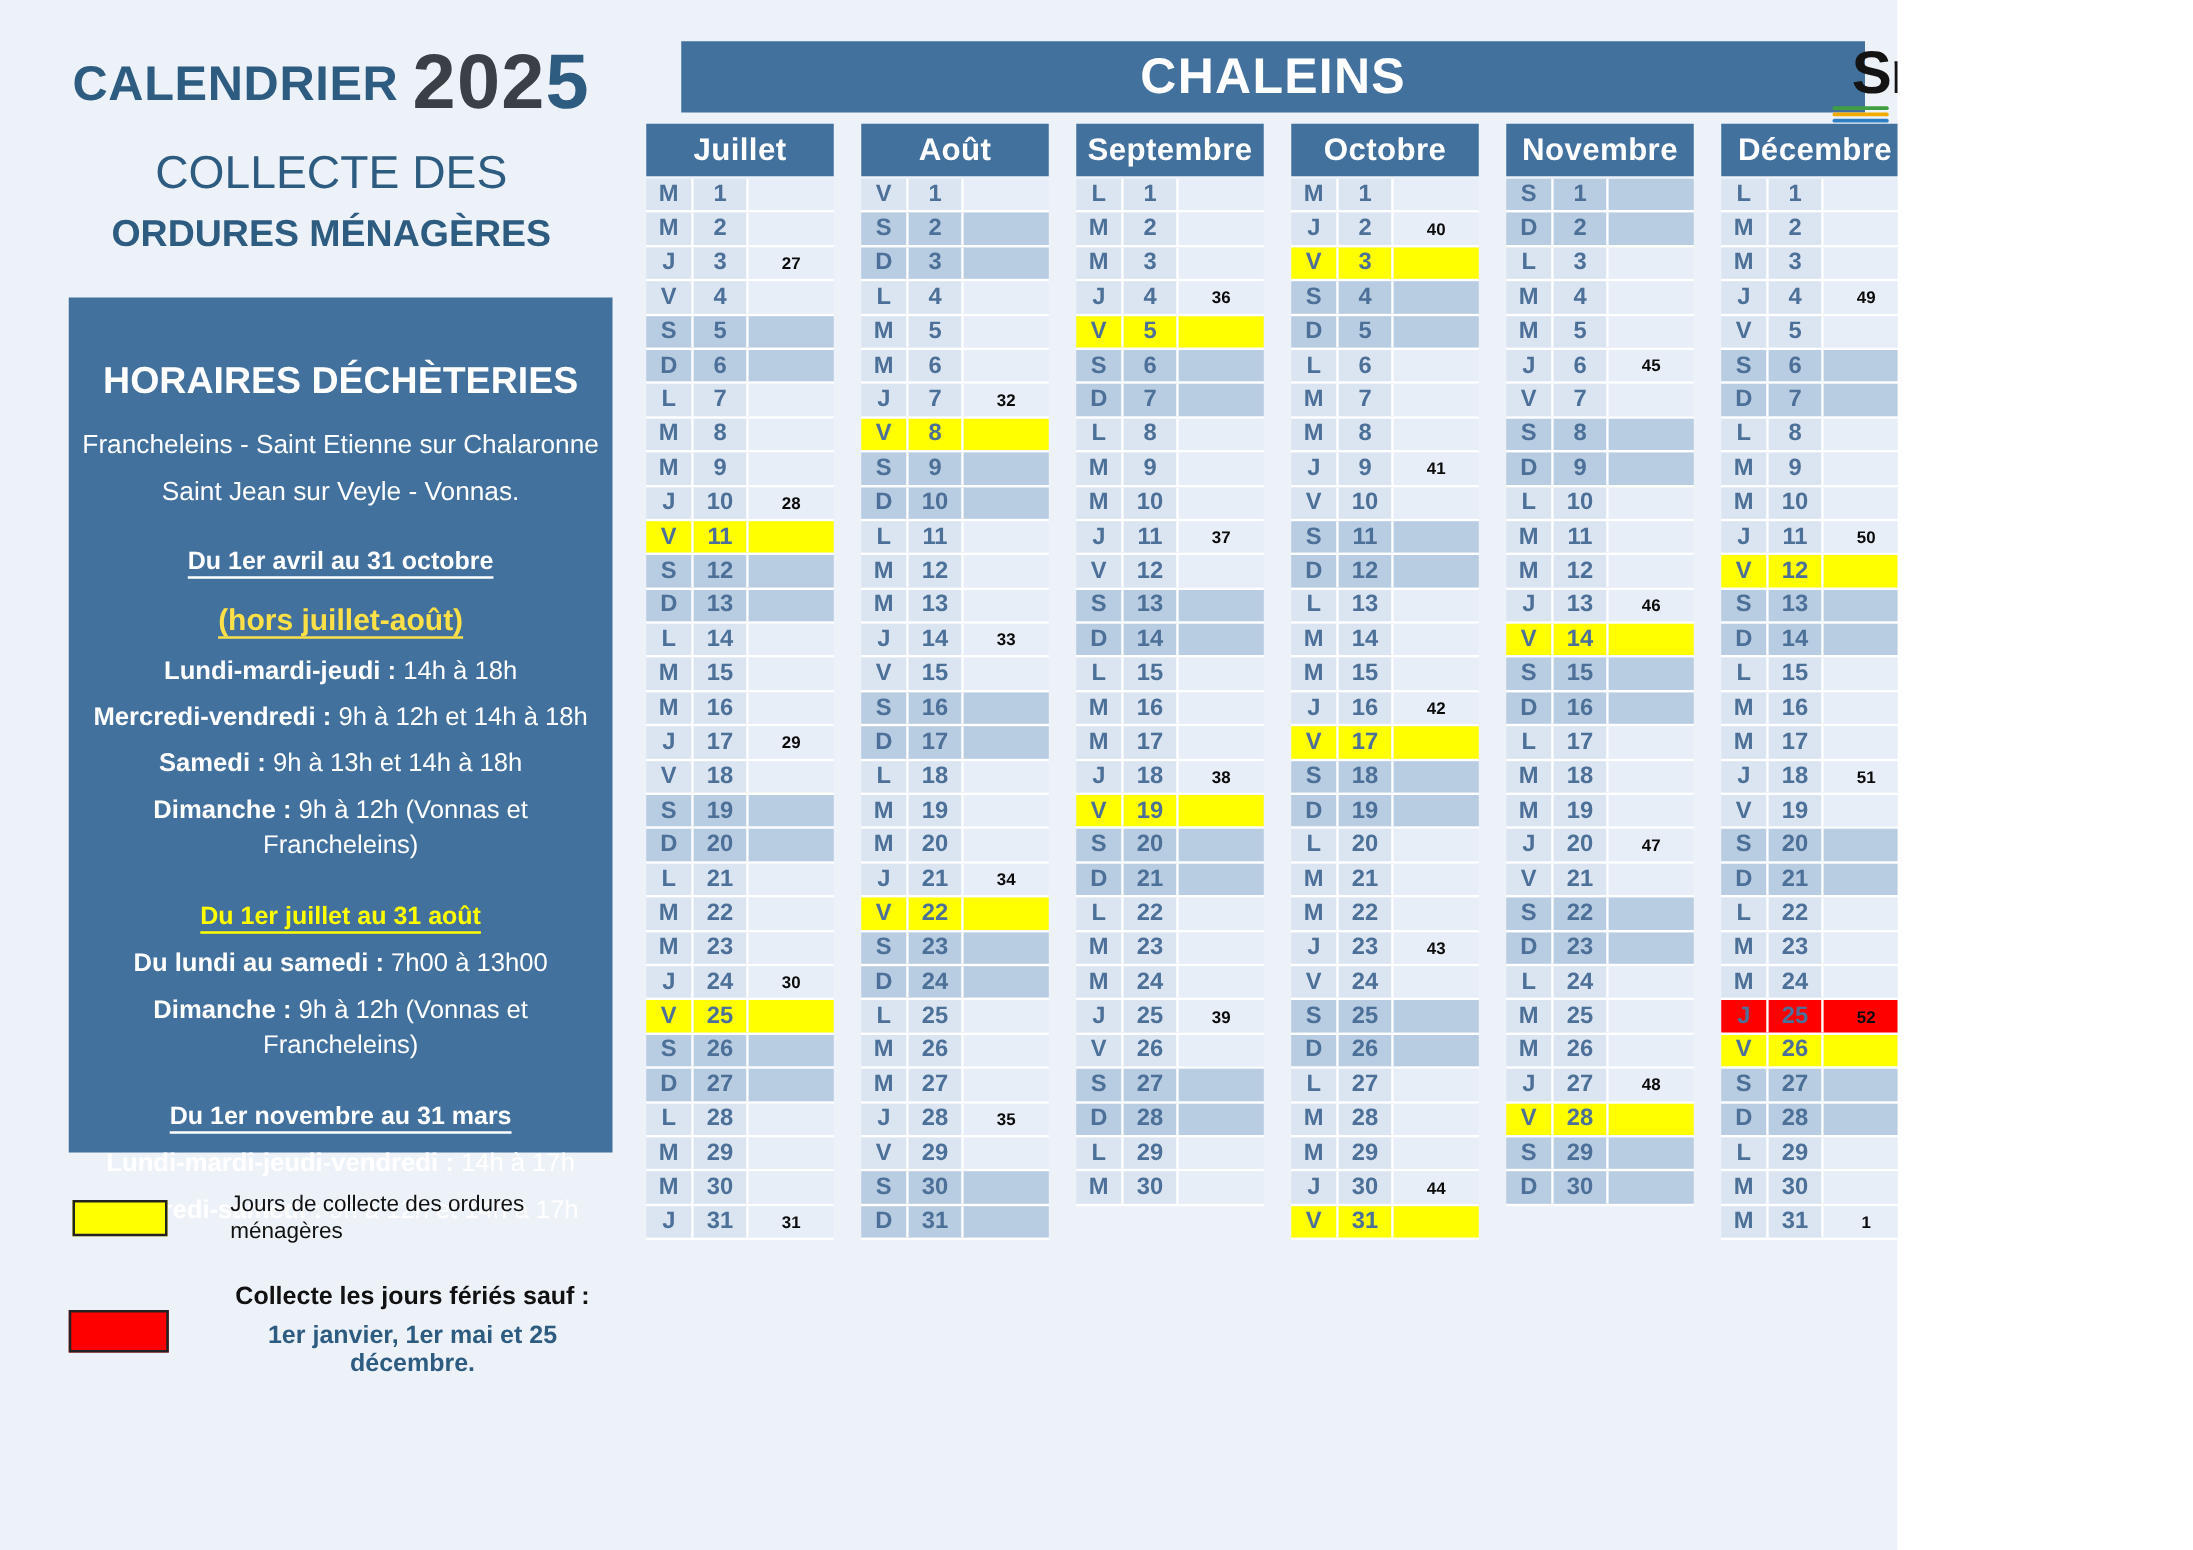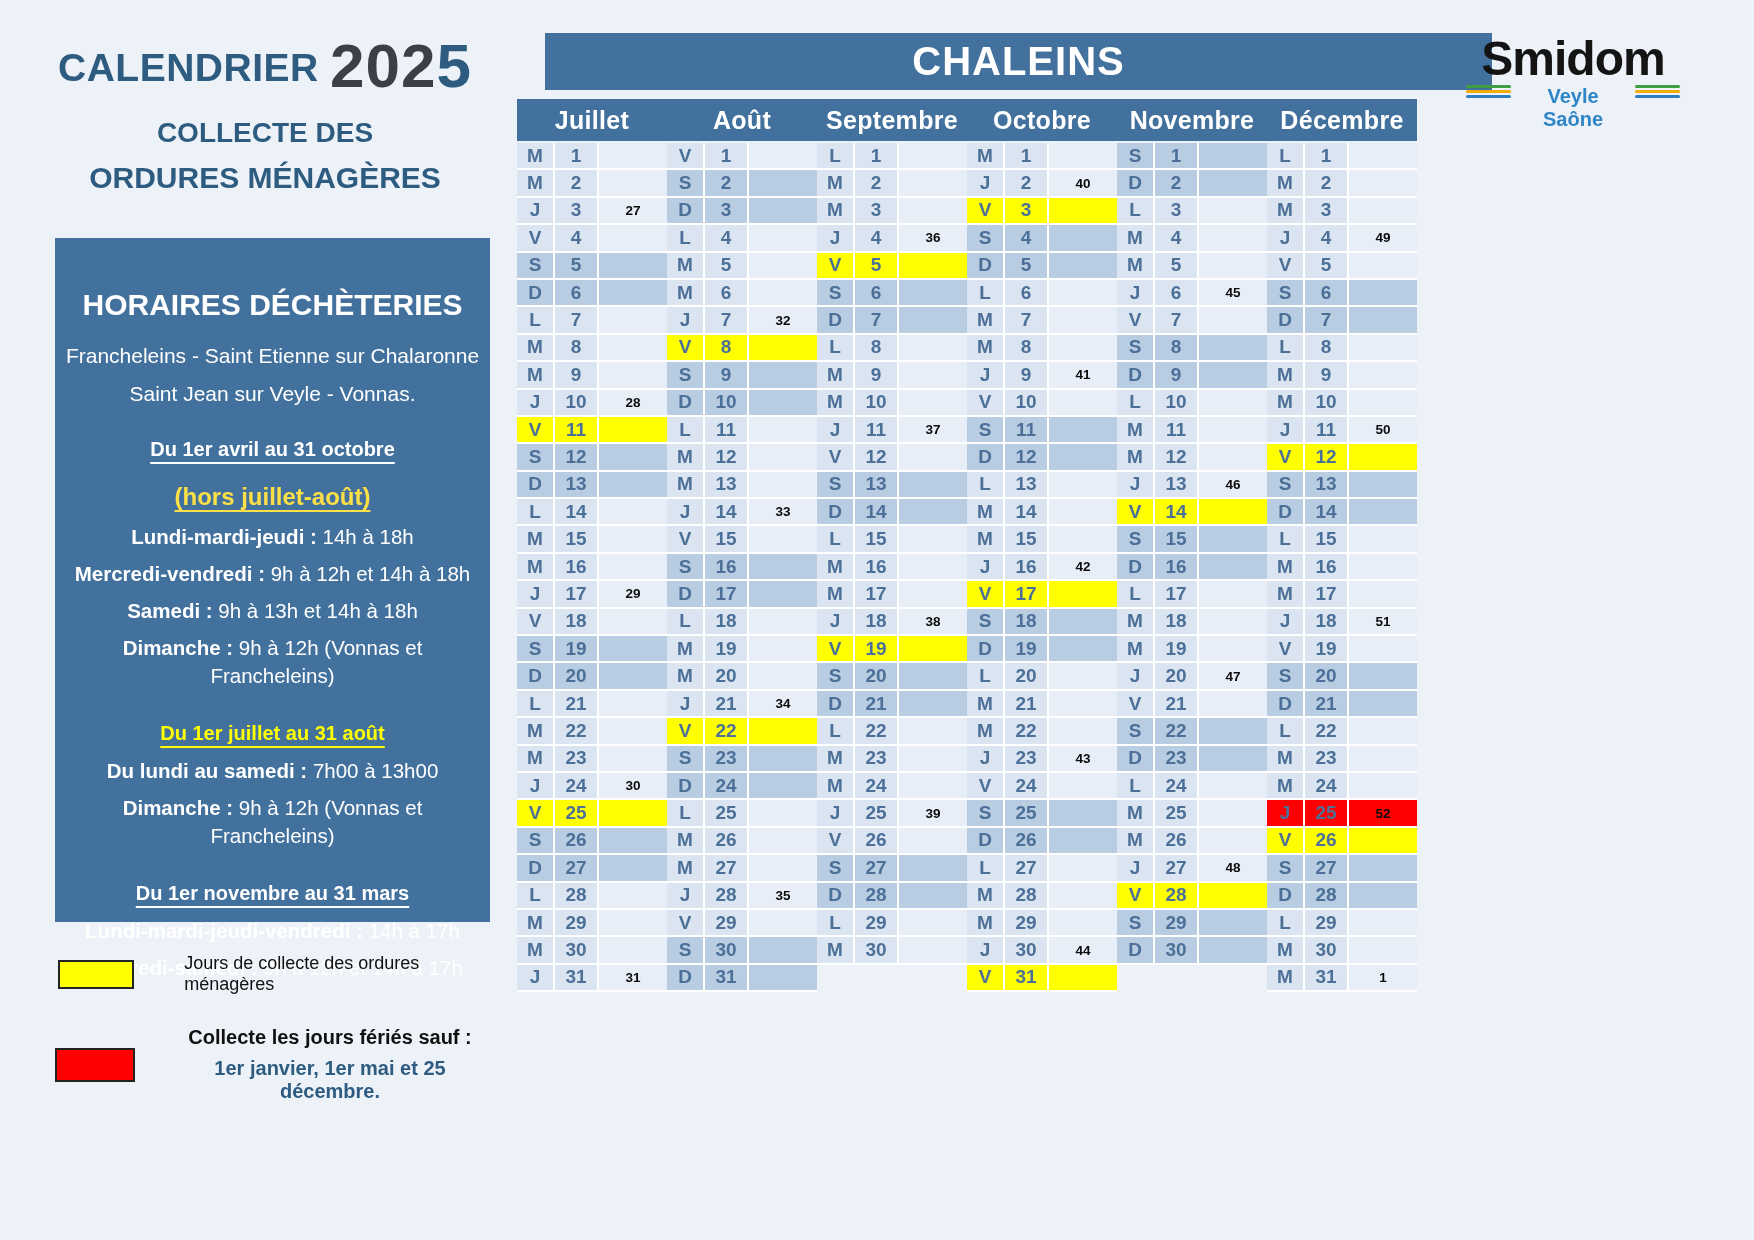--- a/index.html
+++ b/index.html
@@ -7,29 +7,29 @@
     --pagebg:#edf2f8;
     --weekday:#dbe5f1;
     --weekcell:#e8eef7;
     --weekend:#b8cce2;
     --daytext:#4c7098;
     --titleblue:#2d5c80;
   }
   *{margin:0;padding:0;box-sizing:border-box;}
   html,body{background:#fff;}
   body{font-family:"Liberation Sans", sans-serif;}
-  #app{position:relative;width:1754px;height:1240px;background:var(--pagebg);overflow:hidden;}
+  #app{position:relative;width:1518px;height:1240px;background:var(--pagebg);overflow:hidden;}
 
   
   .main-title{position:absolute;left:40px;top:30px;width:450px;text-align:center;color:var(--titleblue);}
   .main-title .line1{font-size:39px;font-weight:bold;letter-spacing:.5px;}
   .main-title .year{font-size:62px;font-weight:bold;letter-spacing:1px;vertical-align:-6px;}
   .main-title .year .yr-gray{color:#3b4046;}
   .main-title .year .yr-blue{color:var(--titleblue);}
-  .main-title .line2{font-size:28px;font-weight:bold;margin-top:16px;}
+  .main-title .line2{font-size:37px;font-weight:normal;margin-top:16px;}
   .main-title .line3{font-size:30px;font-weight:bold;margin-top:12px;}
 
   .blue-box{position:absolute;left:55px;top:238px;width:435px;height:684px;background:var(--steel);color:#fff;text-align:center;padding:24px 6px 10px 6px;}
   .bb-title{font-size:30px;font-weight:bold;margin-top:26px;}
   .bb-town{font-size:21px;margin-top:22px;}
   .bb-town + .bb-town{margin-top:14px;}
   .sec-heading{font-size:20px;font-weight:bold;margin-top:32px;text-decoration:underline;text-decoration-thickness:2px;text-underline-offset:6px;}
   .sec-heading.accent{color:#ffff00;}
   .sec-note{font-size:24px;font-weight:bold;color:#fde047;margin-top:22px;text-decoration:underline;text-decoration-thickness:2px;text-underline-offset:5px;}
   .sec-line{font-size:20.5px;margin-top:9px;line-height:28px;}
@@ -52,21 +52,21 @@
   .logo .logo-name{font-size:48px;font-weight:bold;color:#141414;letter-spacing:-1px;line-height:1.05;}
   .logo .tagline{display:flex;align-items:flex-start;justify-content:center;gap:7px;margin-top:1px;}
   .logo .tagline .tg-text{color:#2e86c6;font-size:20px;font-weight:600;}
   .stripes{display:flex;flex-direction:column;gap:2px;width:48px;}
   .stripes i{display:block;height:3px;border-radius:2px;}
   .stripes .s-green{background:#3f9e42;}
   .stripes .s-yellow{background:#f2ab00;}
   .stripes .s-blue{background:#2d7fc1;}
 
   
-  .months{position:absolute;left:517px;top:99px;display:flex;}
+  .months{position:absolute;left:517px;top:99px;display:flex;gap:22px;}
   .month{width:150px;}
   .mhead{height:42px;background:var(--steel);color:#fff;font-weight:bold;font-size:25px;display:flex;align-items:center;justify-content:center;margin-bottom:2px;letter-spacing:.3px;}
   .drow{display:flex;height:27.4px;border-bottom:2px solid #ffffff;}
   .drow .cell{display:flex;align-items:center;justify-content:center;}
   .c-letter{width:38px;border-right:2px solid #fff;font-size:19px;font-weight:bold;color:var(--daytext);}
   .c-num{width:44px;border-right:2px solid #fff;font-size:19px;font-weight:bold;color:var(--daytext);}
   .c-week{flex:1;font-size:13.5px;font-weight:bold;color:#0b0b0b;}
   .drow.weekday .c-letter,.drow.weekday .c-num{background:var(--weekday);}
   .drow.weekday .c-week{background:var(--weekcell);}
   .drow.weekend .cell{background:var(--weekend);}

